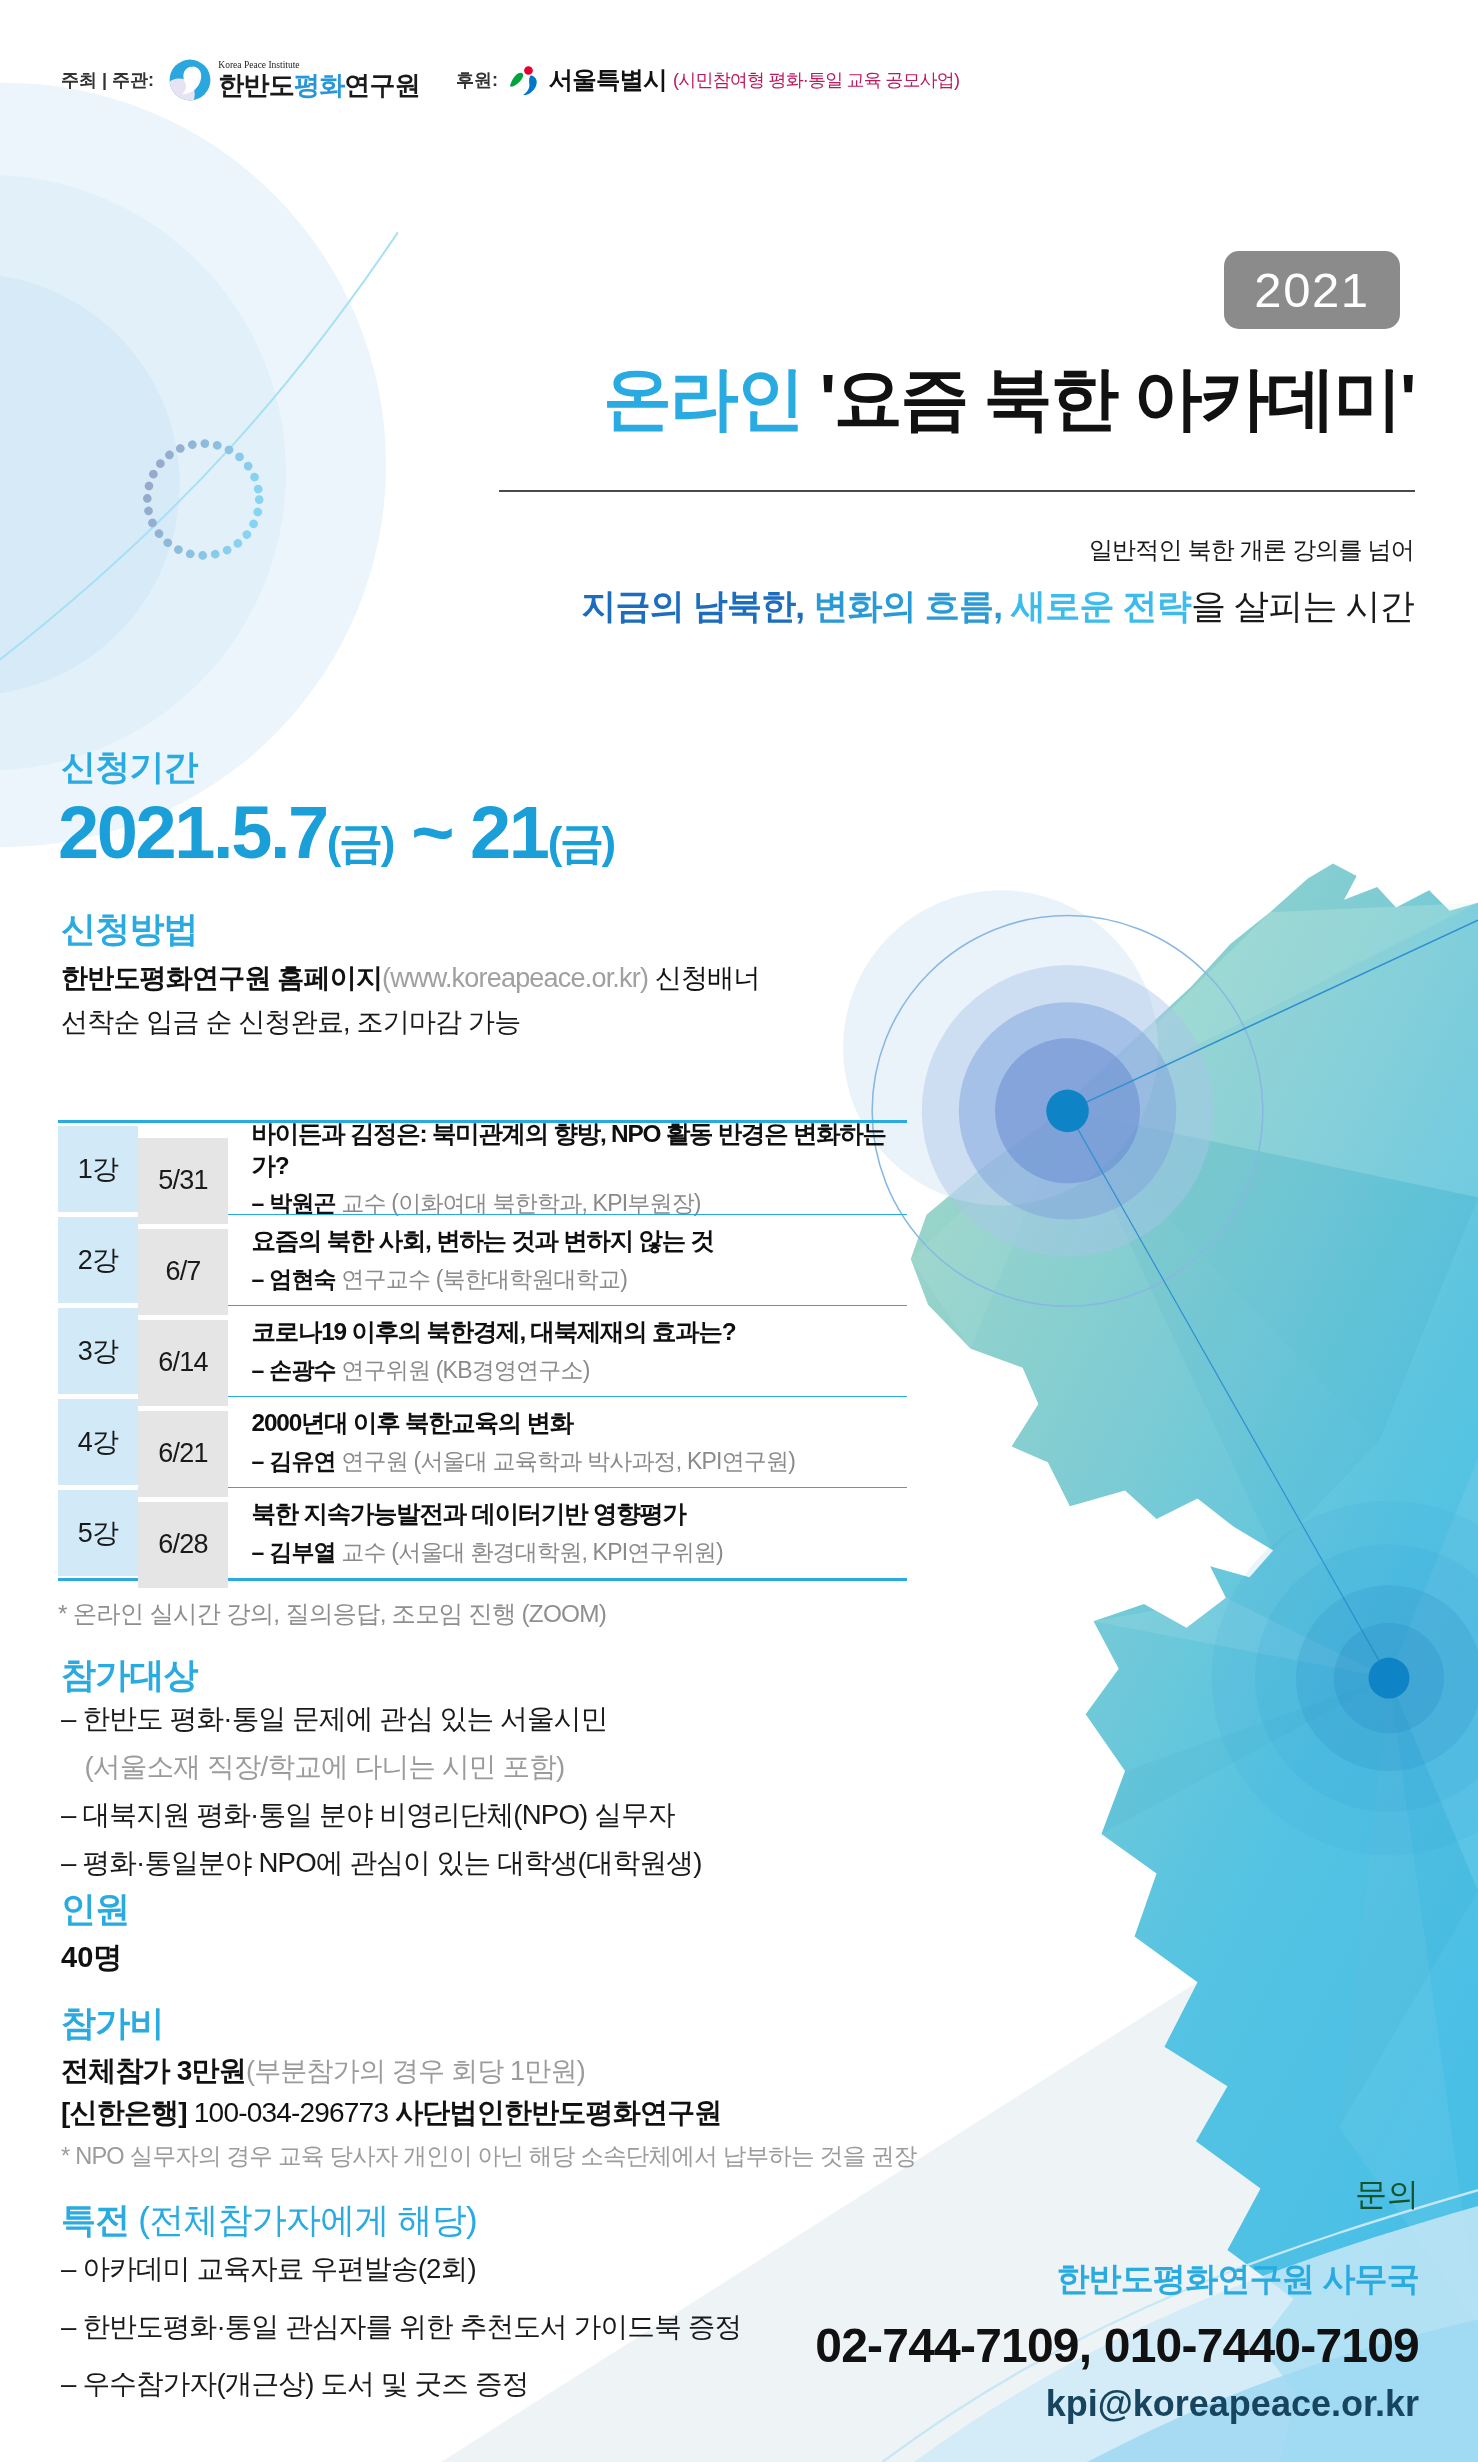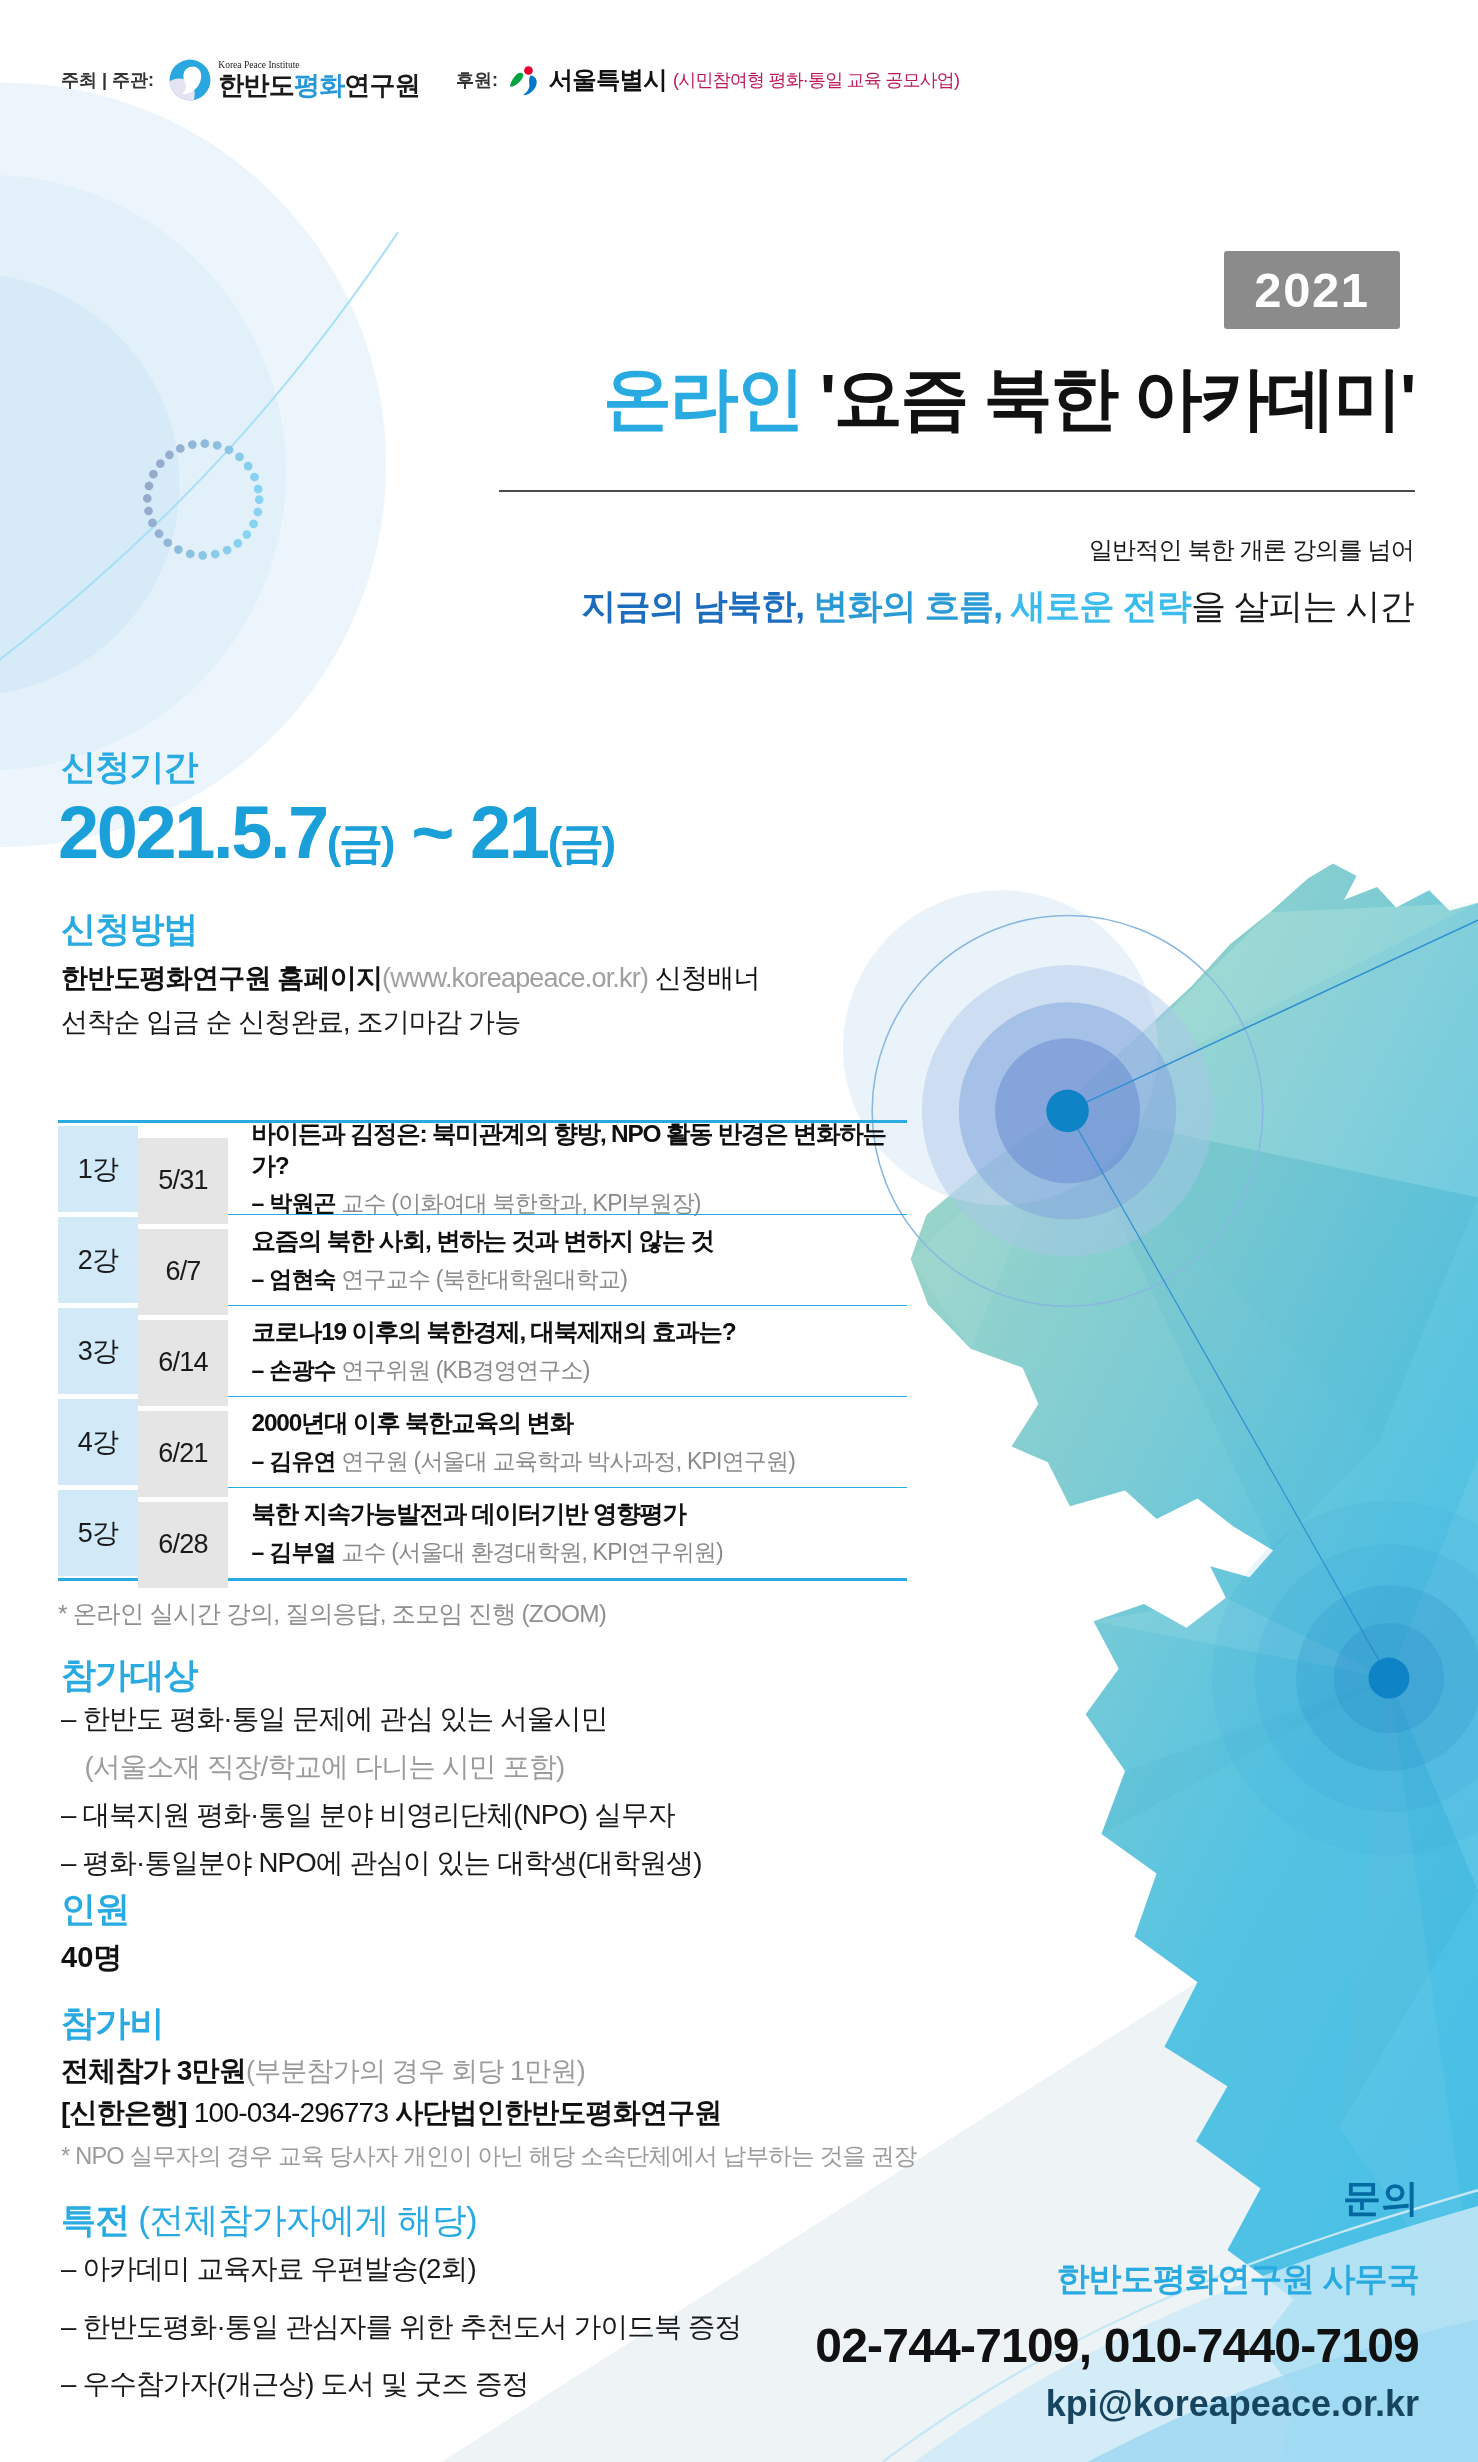--- a/index.html
+++ b/index.html
@@ -15,22 +15,22 @@
   .kpi-text{margin-left:6.3px;line-height:1;}
   .kpi-eyebrow{font-family:"Liberation Serif",serif;font-size:9.5px;color:#222;margin-bottom:1.6px;}
   .kpi-name{font-family:"Liberation Serif",serif;font-size:26px;font-weight:bold;color:#1a1a1a;letter-spacing:-0.8px;}
   .kpi-name .blue{color:#2596d8;}
   .sponsor-label{font-size:18px;font-weight:bold;color:#333;margin-left:36px;}
   .seoul-logo{margin-left:9.5px;display:flex;align-items:center;}
   .seoul-name{font-size:24.4px;font-weight:bold;color:#111;margin-left:6.3px;letter-spacing:-0.8px;}
   .seoul-note{font-size:18px;color:#be185d;margin-left:6.3px;letter-spacing:-0.8px;}
 
   
-  .badge{left:1224px;top:251px;width:176px;height:78px;background:#8b8b8b;border-radius:3px;
-         display:flex;align-items:center;justify-content:center;color:#fff;font-size:49px;font-weight:bold;letter-spacing:1.6px;}
+  .badge{left:1224px;top:251px;width:176px;height:78px;background:#8b8b8b;border-radius:15px;
+         display:flex;align-items:center;justify-content:center;color:#fff;font-size:49px;font-weight:normal;letter-spacing:1.6px;}
   .title{right:64px;top:353px;font-size:69px;font-weight:bold;letter-spacing:-2.4px;color:#111;text-align:right;}
   .title .online{color:#29abe2;}
   .rule{left:499px;top:490px;width:916px;height:2.4px;background:#4a4a4a;}
   .sub1{right:64px;top:523px;font-size:24px;color:#1a1a1a;letter-spacing:-0.8px;margin-top:11px;}
   .sub2{right:64px;top:583px;font-size:35px;letter-spacing:-0.8px;color:#1a1a1a;}
   .sub2 b{font-weight:bold;}
   .sub2 .s1{color:#1d6dbe;} .sub2 .s2{color:#2a9ad6;} .sub2 .s3{color:#3cbcec;}
 
   .h-blue{font-size:35px;font-weight:bold;color:#29abe2;letter-spacing:-0.8px;}
   .sec-apply-period{left:61px;top:744px;}
@@ -71,21 +71,21 @@
   .fee2{left:61px;top:2094px;font-size:28px;color:#111;letter-spacing:-0.8px;}
   .fee2 .bold{font-weight:bold;}
   .fee3{left:61px;top:2140px;font-size:23.6px;color:#9b9b9b;letter-spacing:-0.8px;}
 
   .sec-benefit{left:61px;top:2197px;}
   .sec-benefit .paren{font-weight:normal;}
   .ben{left:61px;top:2255px;font-size:27.6px;color:#1a1a1a;letter-spacing:-0.8px;line-height:1;}
   .ben div{margin-bottom:30px;}
 
   .contact{right:59px;text-align:right;}
-  .ct-label{top:2173px;font-size:38px;font-weight:bold;color:#0369a1;}
+  .ct-label{top:2173px;font-size:32px;font-weight:normal;color:#14532d;}
   .ct-org{top:2257px;font-size:33px;font-weight:bold;color:#29abe2;letter-spacing:-0.8px;}
   .ct-phone{top:2318px;font-size:48px;font-weight:bold;color:#111;letter-spacing:-0.8px;}
   .ct-email{top:2383px;font-size:36px;font-weight:bold;color:#17455f;}
 </style>
 </head>
 <body>
 
 <div id="poster">
 
   <svg id="bg" width="1478" height="2462" viewBox="0 0 1876 3125">

